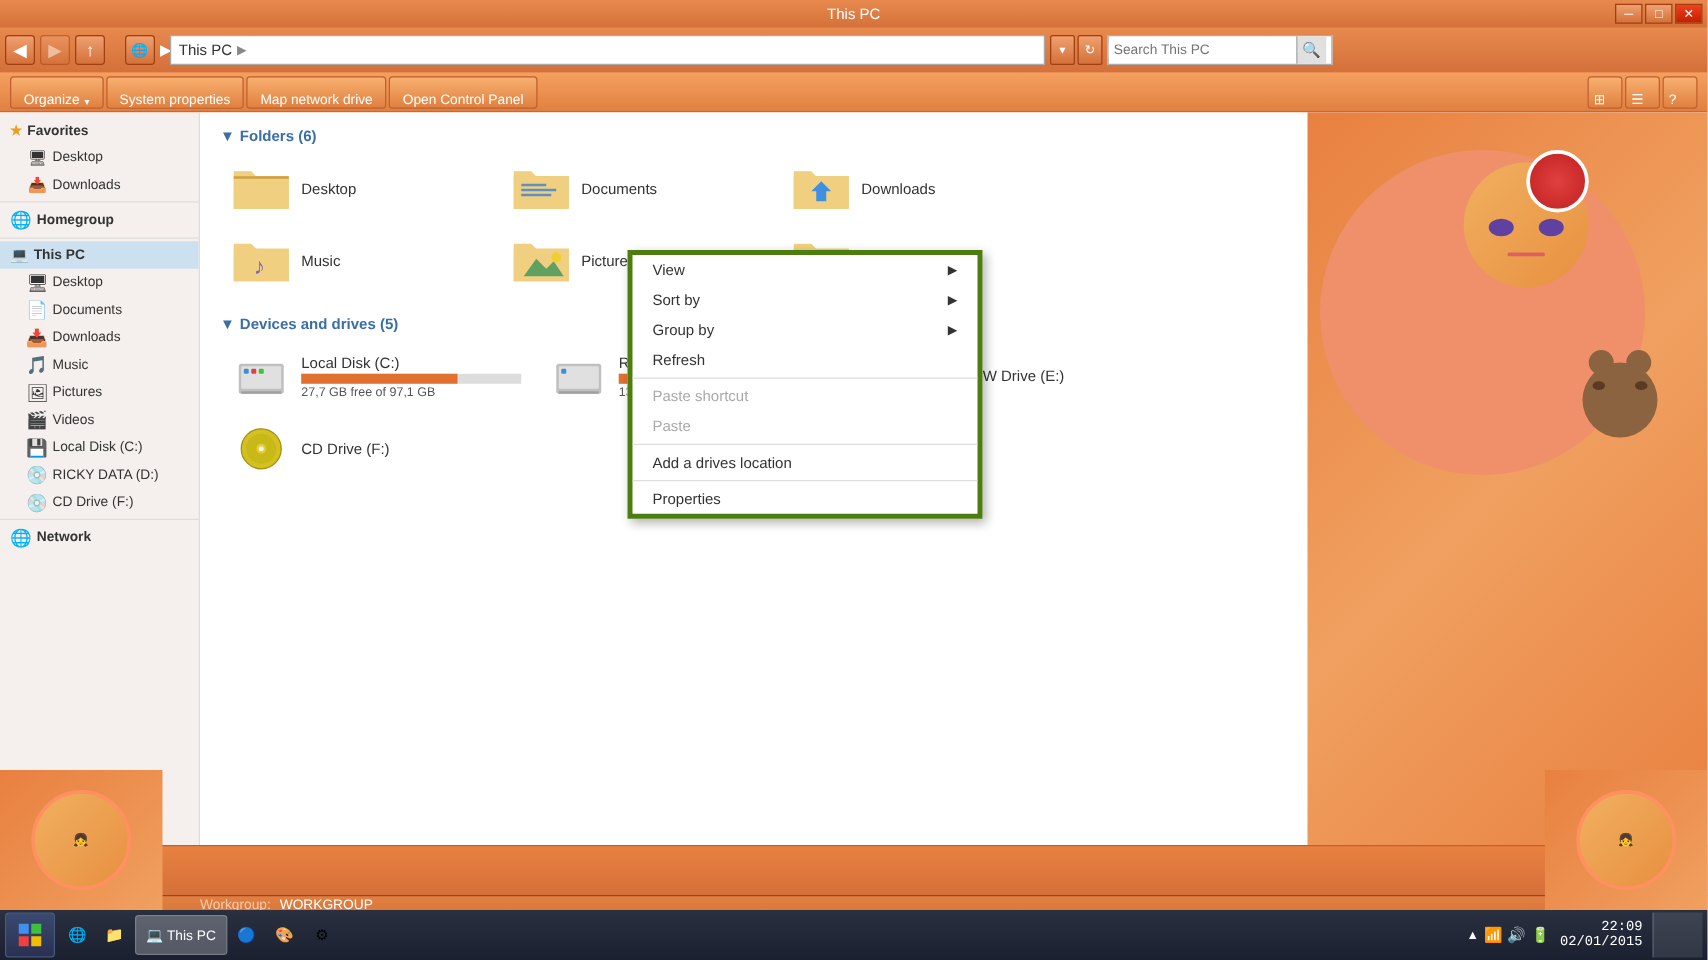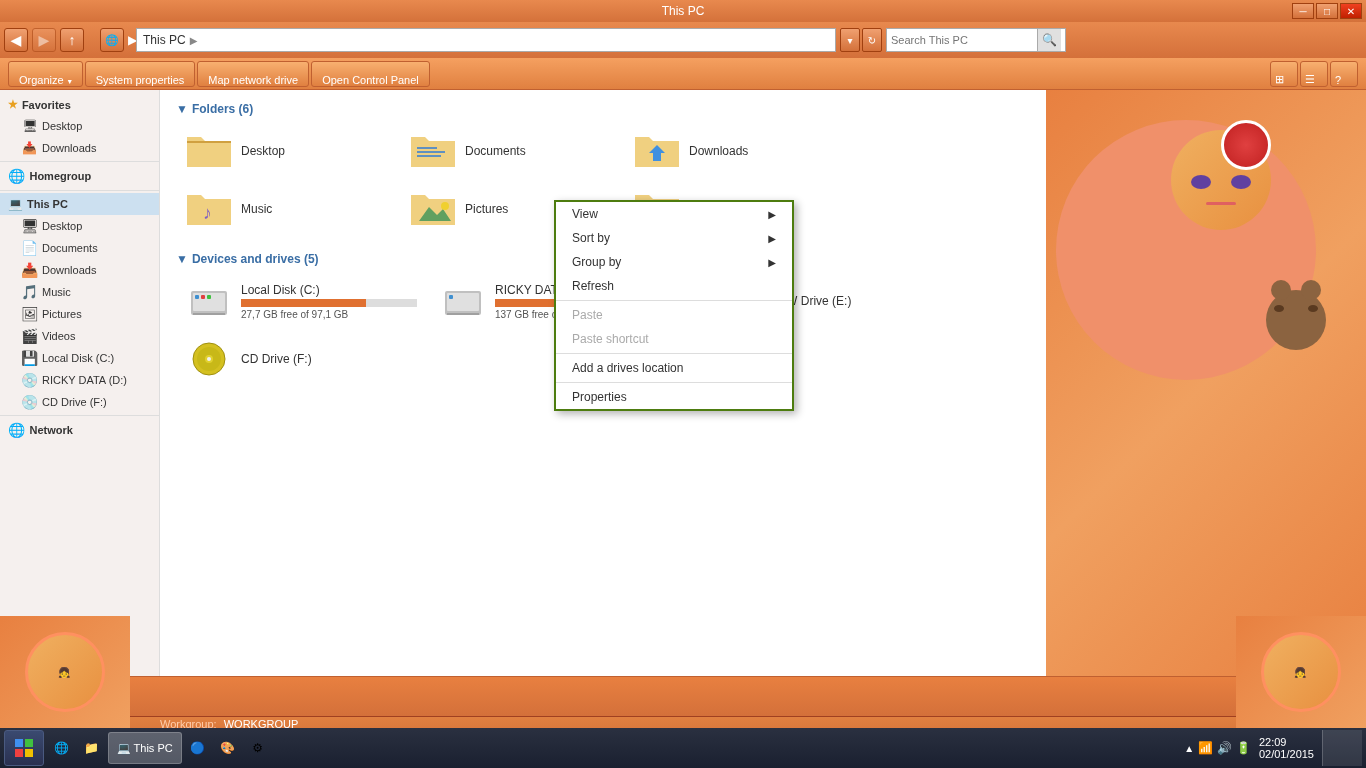--- a/index.html
+++ b/index.html
@@ -276,25 +276,25 @@
     #right-panel {
       width: 320px;
       background: linear-gradient(135deg, #e88040 0%, #f0a060 50%, #e88040 100%);
       position: relative;
       overflow: hidden;
     }
 
     
     #context-menu {
       position: absolute;
-      left: 554px;
+      left: 502px;
       top: 200px;
-      width: 240px;
+      width: 284px;
       background: white;
-      border: 2px solid #4d7c0f;
+      border: 4px solid #4d7c0f;
       box-shadow: 3px 3px 8px rgba(0,0,0,0.3);
       z-index: 100;
       font-size: 12px;
     }
     .ctx-item {
       padding: 5px 16px;
       cursor: pointer;
       display: flex;
       align-items: center;
       justify-content: space-between;
@@ -371,22 +371,23 @@
       display: flex;
       align-items: center;
       justify-content: center;
       cursor: pointer;
       margin-right: 2px;
     }
     .taskbar-spacer { flex: 1; }
     .taskbar-clock {
       color: white;
       font-size: 11px;
-      text-align: left;
+      text-align: right;
       margin-right: 8px;
+      font-family: Liberation Mono, monospace;
     }
     .taskbar-tray {
       display: flex;
       align-items: center;
       gap: 4px;
       margin-right: 8px;
     }
     .circle-bg {
       position: absolute;
       width: 260px;
@@ -721,24 +722,24 @@
   </div>
   <div class="ctx-item">
     <span>Group by</span>
     <span class="ctx-arrow">▶</span>
   </div>
   <div class="ctx-item">
     <span>Refresh</span>
   </div>
   <div class="ctx-separator"></div>
   <div class="ctx-item disabled">
+    <span>Paste shortcut</span>
+  </div>
+  <div class="ctx-item disabled">
     <span>Paste</span>
-  </div>
-  <div class="ctx-item disabled">
-    <span>Paste shortcut</span>
   </div>
   <div class="ctx-separator"></div>
   <div class="ctx-item">
     <span>Add a drives location</span>
   </div>
   <div class="ctx-separator"></div>
   <div class="ctx-item">
     <span>Properties</span>
   </div>
 </div>

